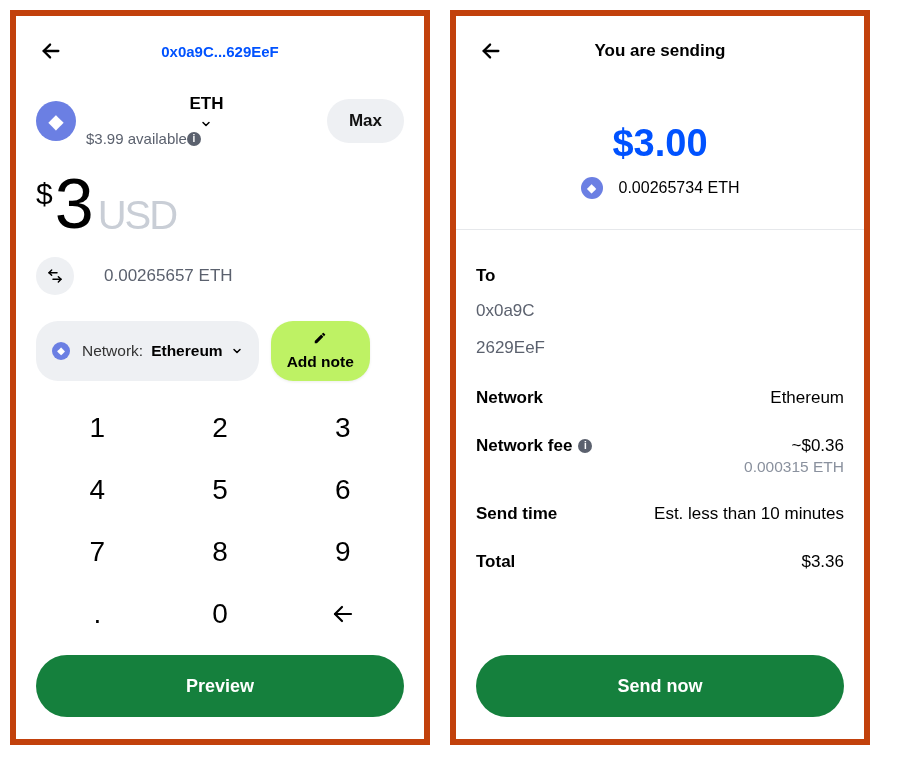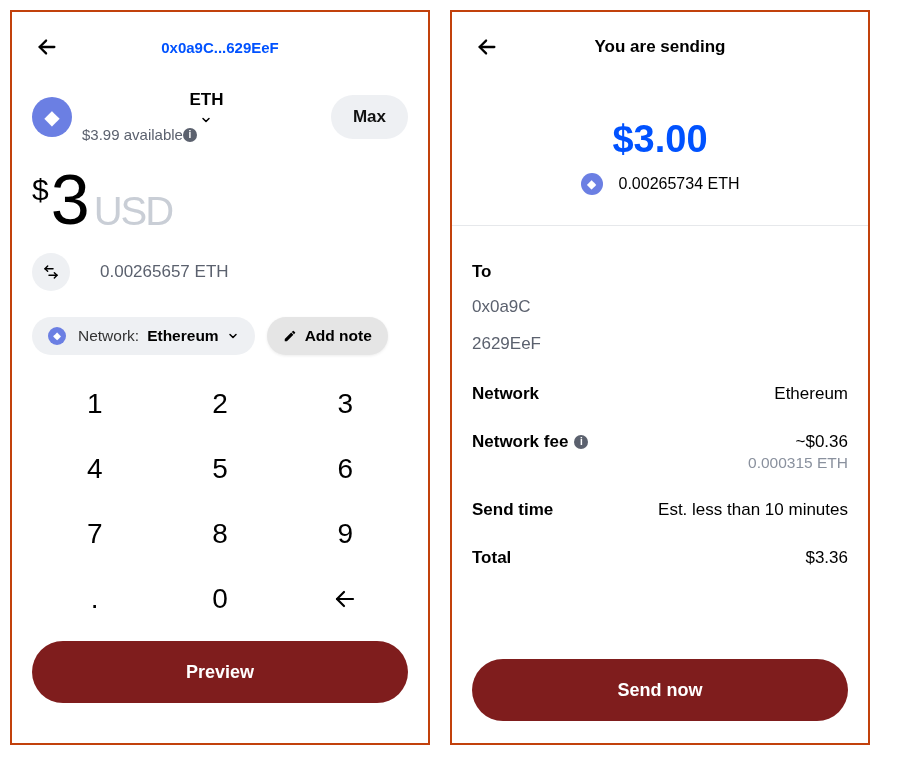--- a/index.html
+++ b/index.html
@@ -1,21 +1,21 @@
 <!DOCTYPE html>
 <html><head>
 <meta charset="utf-8">
 <style>
   * { box-sizing: border-box; margin: 0; padding: 0; font-family: -apple-system, BlinkMacSystemFont, "Segoe UI", Helvetica, Arial, sans-serif; }
   body { background: #fff; padding: 10px; }
   .wrap { display: flex; gap: 20px; }
   .phone {
     width: 420px;
     height: 735px;
-    border: 2px solid #c2410c;
+    border: 6px solid #c2410c;
     position: relative;
     background: #fff;
     display: flex;
     flex-direction: column;
     padding: 20px 20px 22px 20px;
   }
   
   .hdrA { display: flex; align-items: center; height: 30px; position: relative; }
   .back-btn { width: 30px; height: 30px; display:flex; align-items:center; justify-content:center; cursor:pointer; }
   .addr-link { position:absolute; left:0; right:0; text-align:center; color:#0052ff; font-weight:700; font-size:15px; pointer-events:none;}
@@ -43,27 +43,27 @@
   .amount-ccy{font-size:40px;font-weight:400;color:#c9ced6;margin-left:6px;line-height:1;letter-spacing:-2px;align-self:flex-end;margin-bottom:4px;}
   
   .swap-row{display:flex;align-items:center;margin-top:18px;gap:30px;}
   .swap-btn{width:38px;height:38px;border-radius:50%;background:#eef0f3;display:flex;align-items:center;justify-content:center;cursor:pointer;}
   .crypto-amt{color:#5b616e;font-size:17px;}
   
   .chips-row{display:flex;gap:12px;margin-top:26px;}
   .chip{background:#eef0f3;border-radius:22px;padding:10px 16px;display:flex;align-items:center;gap:8px;font-size:15.5px;cursor:pointer;}
   .chip .lbl{color:#333;}
   .chip .val{font-weight:800;color:#000;}
-  .chip-white{background:#e5e5e5;border:none;box-shadow:0 1px 3px rgba(0,0,0,0.08);}
+  .chip-white{background:#bef264;border:none;box-shadow:0 1px 3px rgba(0,0,0,0.08);flex-direction:column;}
   
   .keypad{margin-top:16px;flex:1;display:flex;flex-direction:column;max-height:260px;}
   .krow{flex:1;display:flex;}
   .key{flex:1;display:flex;align-items:center;justify-content:center;font-size:28px;font-weight:500;cursor:pointer;user-select:none;}
   
-  .primary-btn{background:#7f1d1d;color:#fff;border:none;border-radius:34px;height:62px;font-size:18px;font-weight:800;cursor:pointer;width:100%;margin-top:10px;}
+  .primary-btn{background:#15803d;color:#fff;border:none;border-radius:34px;height:62px;font-size:18px;font-weight:800;cursor:pointer;width:100%;margin-top:10px;}
 
   
   .hdrB{display:flex;align-items:center;justify-content:center;height:30px;position:relative;}
   .hdrB .back-btn{position:absolute;left:0;}
   .hdrB-title{font-weight:800;font-size:17px;}
   .amountB{text-align:center;margin-top:56px;}
   .amountB-big{color:#0052ff;font-weight:800;font-size:38px;}
   .amountB-sub{display:flex;align-items:center;justify-content:center;gap:6px;margin-top:12px;font-size:16px;color:#000;}
   .hrB{height:1px;background:#e6e8eb;margin:30px -20px 0 -20px;}
   .details{margin-top:22px;display:flex;flex-direction:column;gap:0;}

